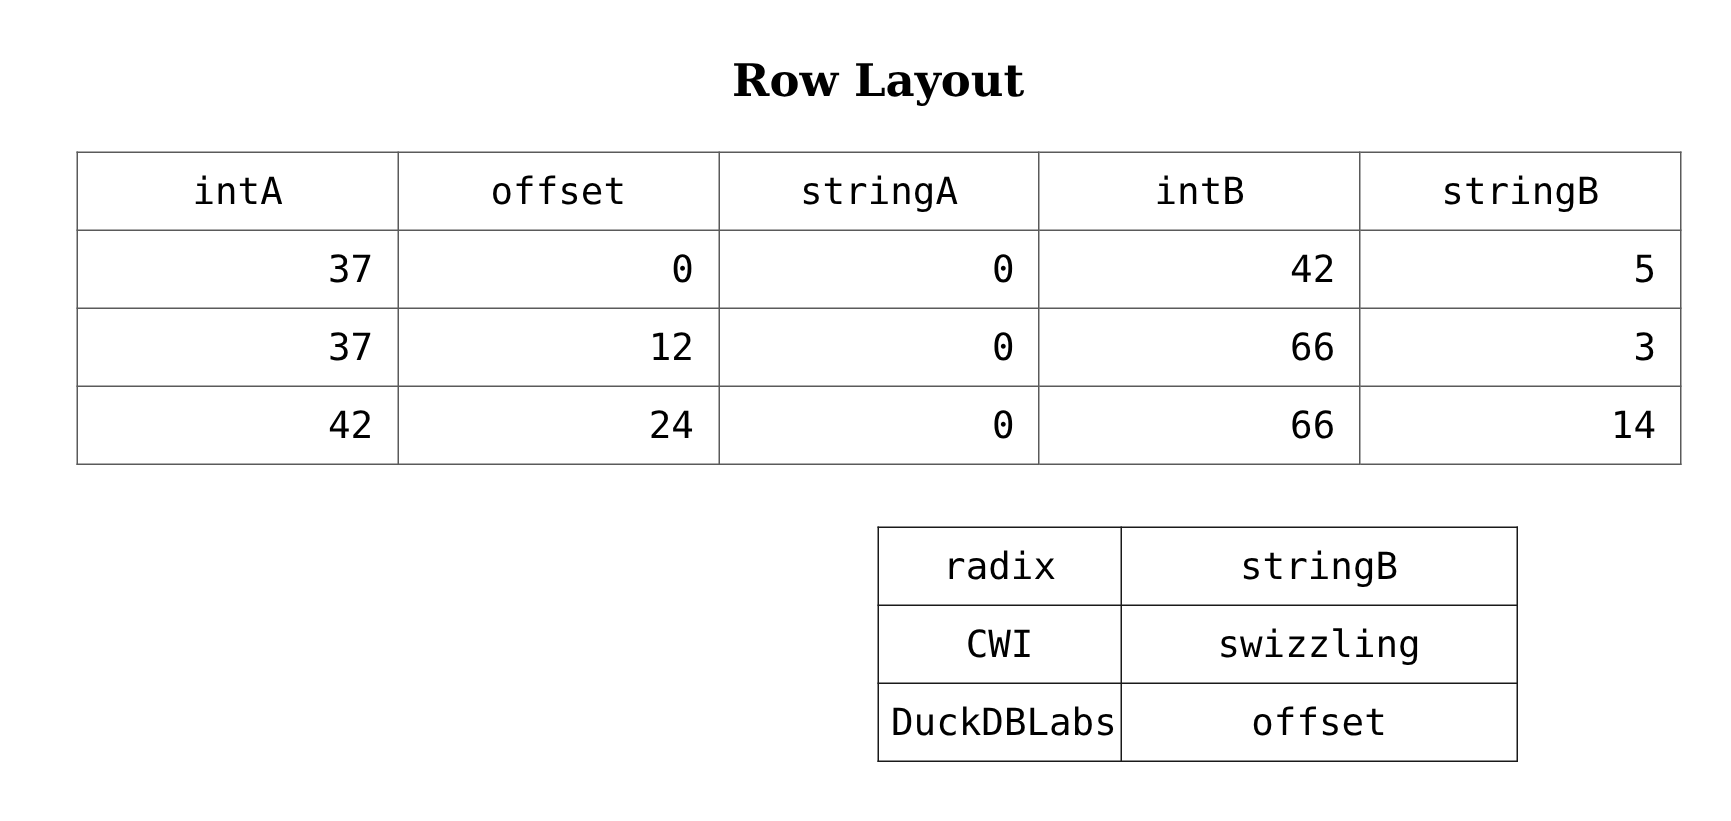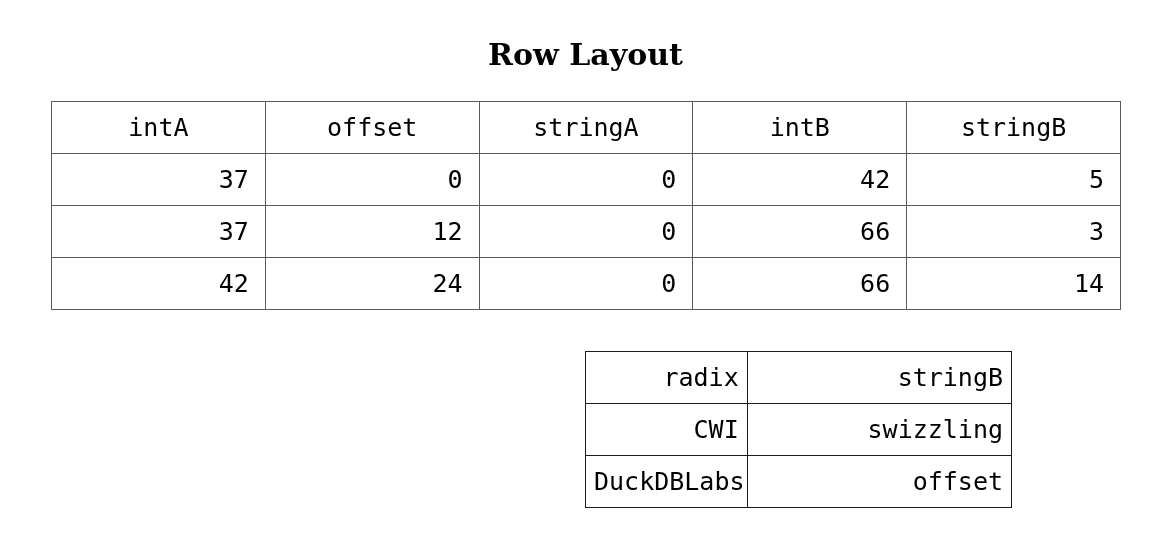--- a/index.html
+++ b/index.html
@@ -79,21 +79,21 @@
   #row-layout-table col { width: 213.8px; }
 
   
   #row-heap-table {
     left: 585px;
     top: 351px;
     width: 427px;
   }
   #row-heap-table td {
     border: 1px solid #1a1a1a;
-    text-align: right;
+    text-align: center;
     padding: 0 8px;
   }
 </style>
 </head>
 <body>
 
 <div class="page">
 
   <div class="fig-title" id="row-layout-title">Row Layout</div>
 

